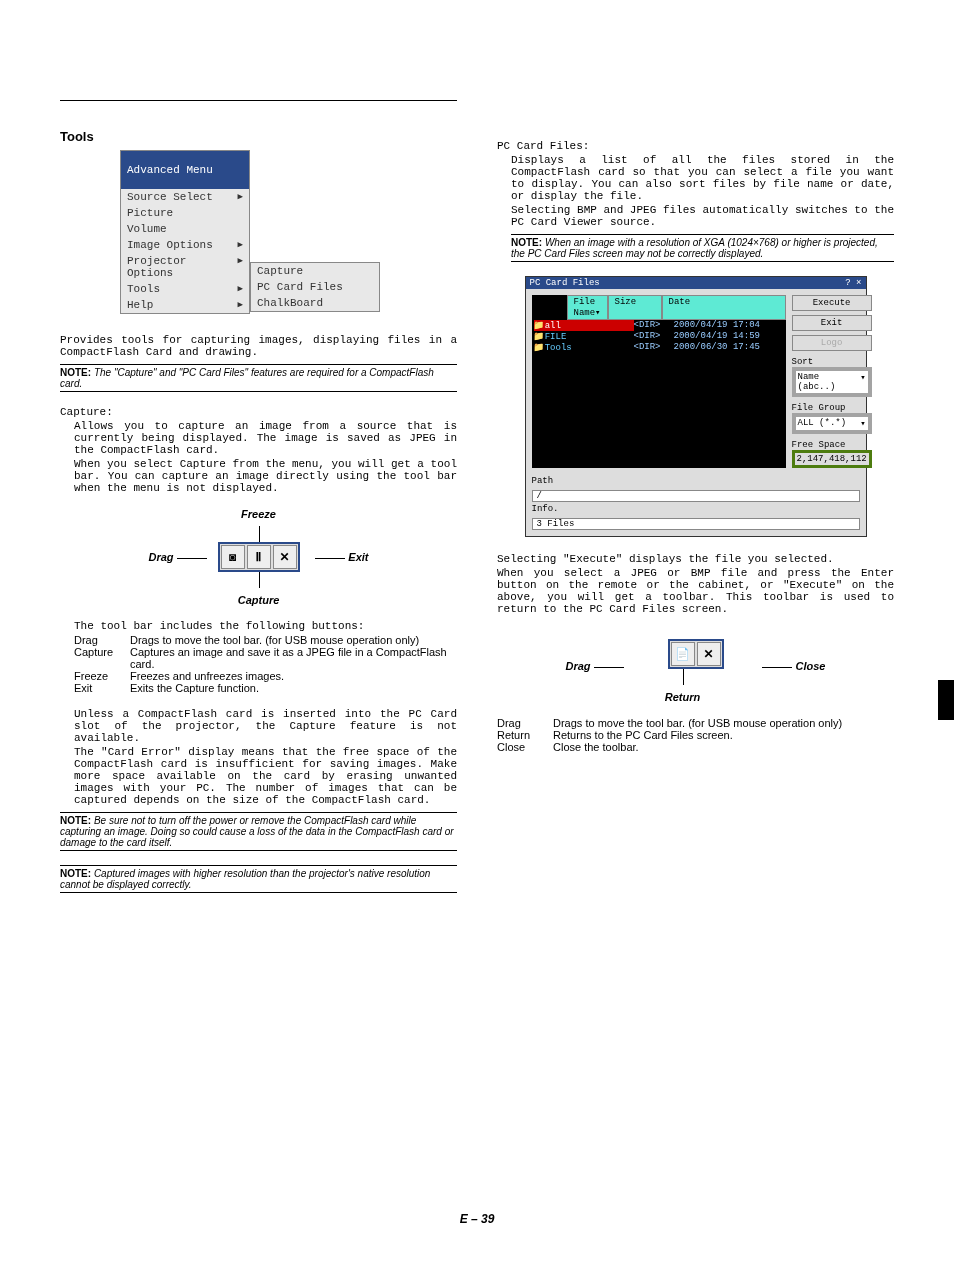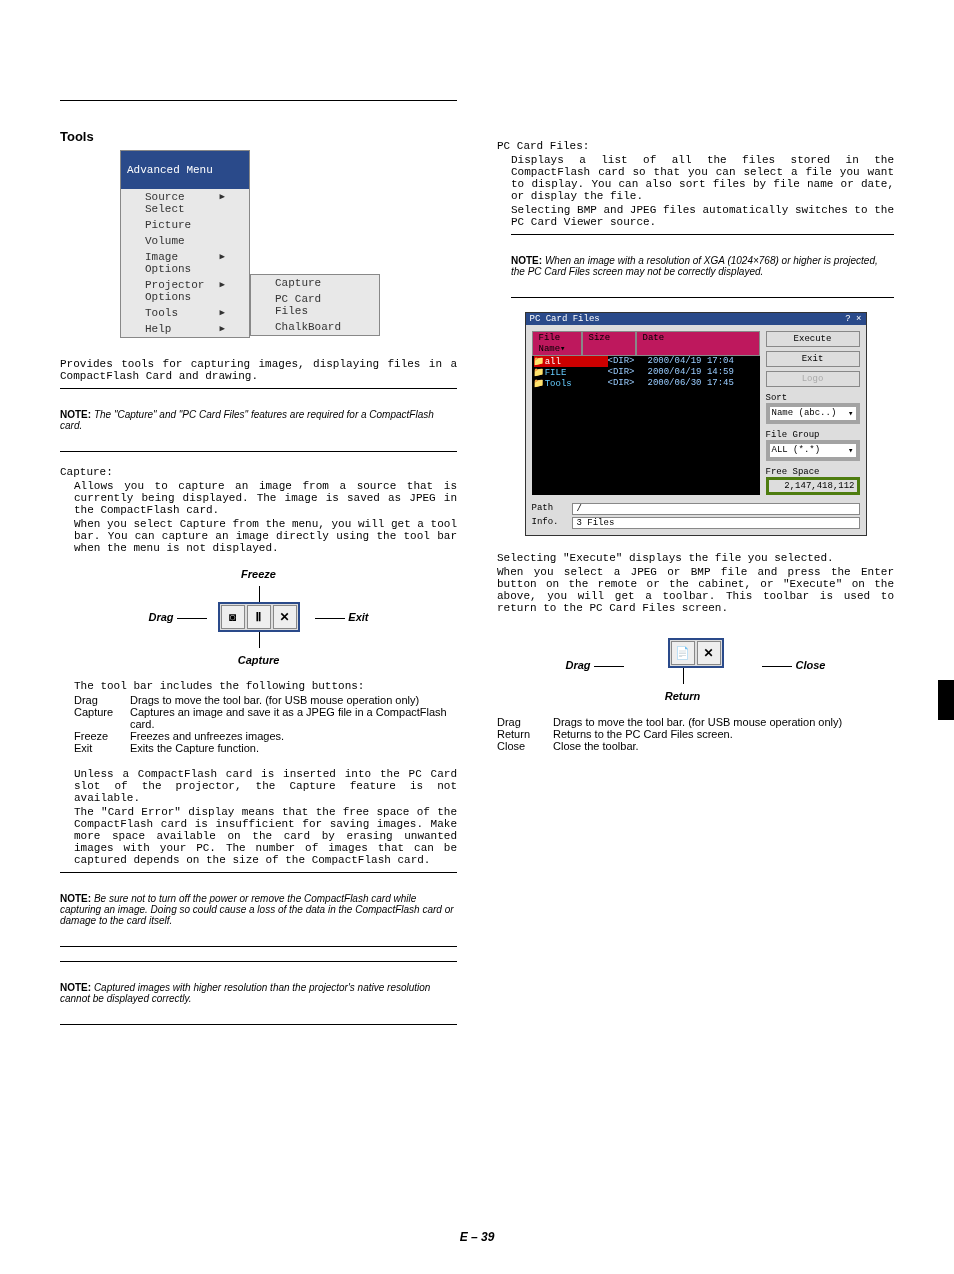--- a/index.html
+++ b/index.html
@@ -53,29 +53,29 @@
   .menu-main { width: 128px; }
   .menu-sub { width: 128px; align-self: flex-end; margin-bottom: 2px; }
   .menu-title {
     background: #2a4a8a;
     color: #fff;
     padding: 13px 6px;
   }
   .menu-item {
     display: flex;
     justify-content: space-between;
-    padding: 2px 24px;
+    padding: 2px 6px;
   }
   .arrow { font-size: 9px; }
   .note {
     font-style: italic;
     font-size: 10px;
     border-top: 1px solid #000;
     border-bottom: 1px solid #000;
-    padding: 20px 0;
+    padding: 2px 0;
     margin: 6px 0 14px 0;
   }
   .note b { font-style: normal; }
   p { margin: 2px 0; text-align: justify; font-family: Liberation Mono, monospace; }
   .indent { margin-left: 14px; }
   .def-row { display: flex; }
   .def-key { width: 56px; flex-shrink: 0; }
   .figure {
     text-align: center;
     margin: 18px auto;
@@ -130,22 +130,23 @@
   }
   .dialog-body { display: flex; padding: 6px; gap: 6px; }
   .file-list {
     flex: 1;
     background: #000;
     color: #fff;
     padding: 0;
   }
   .file-header {
     display: flex;
-    background: #be185d;
+    background: #5eead4;
     color: #000;
+    margin-left: 35px;
   }
   .fh-cell { border: 1px solid #888; padding: 1px 6px; }
   .fh-name { flex: 1; }
   .fh-size { width: 40px; }
   .fh-date { width: 110px; }
   .file-row { display: flex; padding: 0 2px; color: #9cf; }
   .fr-name { flex: 1; color:#6cf; }
   .fr-name.sel { background:#c00; color:#fff; }
   .fr-size { width: 40px; }
   .fr-date { width: 110px; }
@@ -166,27 +167,27 @@
     display:flex;
     justify-content:space-between;
   }
   .sp-val {
     border: 3px solid #4d7c0f;
     background: #ddd;
     padding: 1px 2px;
     text-align: right;
   }
   .dialog-footer { padding: 0 6px 6px 6px; }
-  .foot-row { display: flex; gap: 4px; margin-top: 2px; }
+  .foot-row { display: flex; gap: 4px; margin-top: 2px; flex-direction: column; }
   .foot-label { width: 36px; }
   .foot-val { flex: 1; border: 1px solid #888; background:#fff; padding: 0 4px; }
 
   .page-num {
     position: absolute;
-    bottom: 30px;
+    bottom: 48px;
     left: 0;
     width: 100%;
     text-align: center;
     font-style: italic;
     font-weight: bold;
     font-size: 12px;
   }
 </style>
 </head>
 <body>

